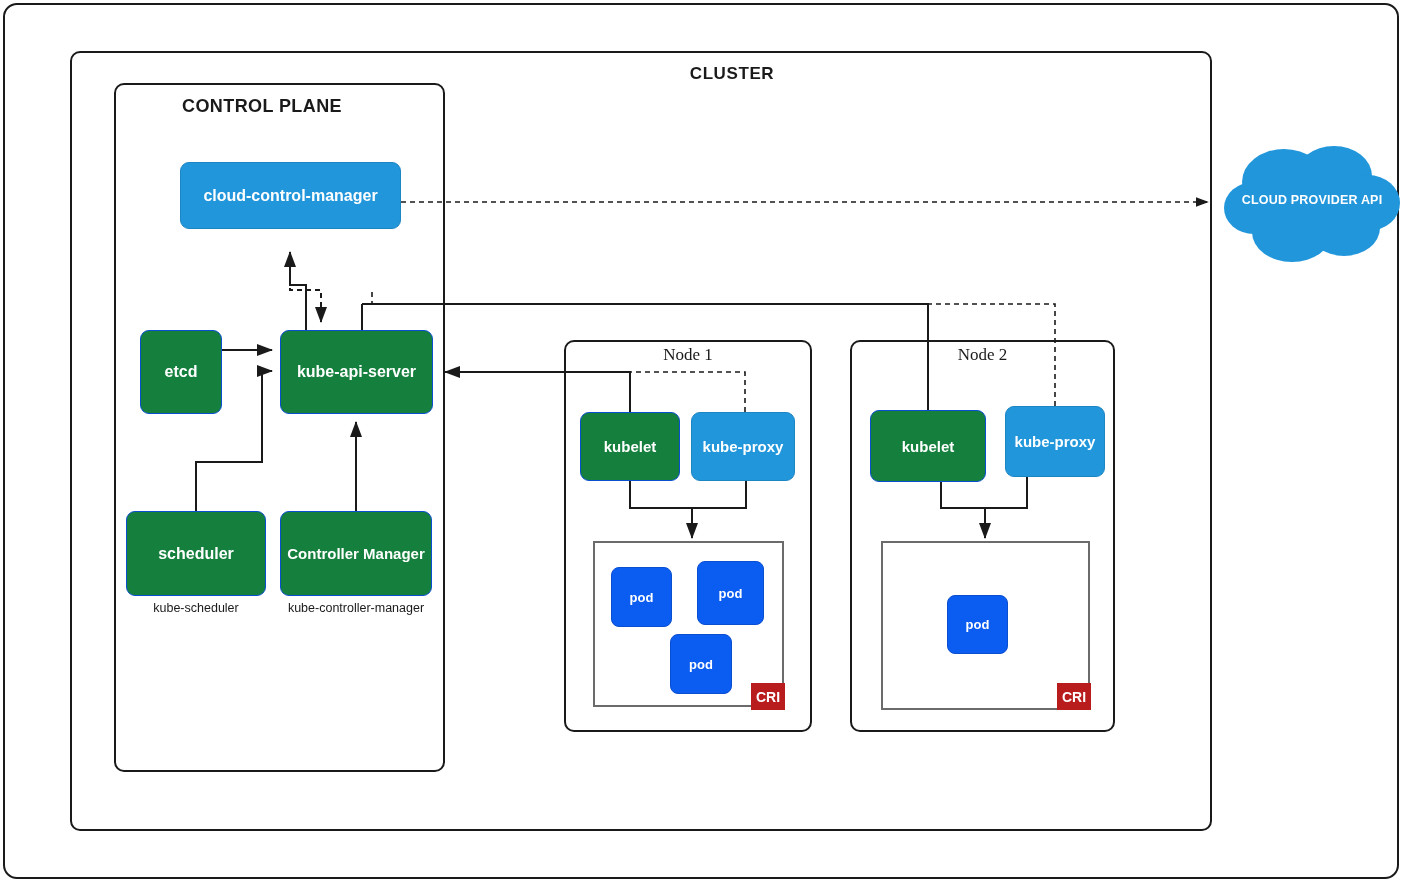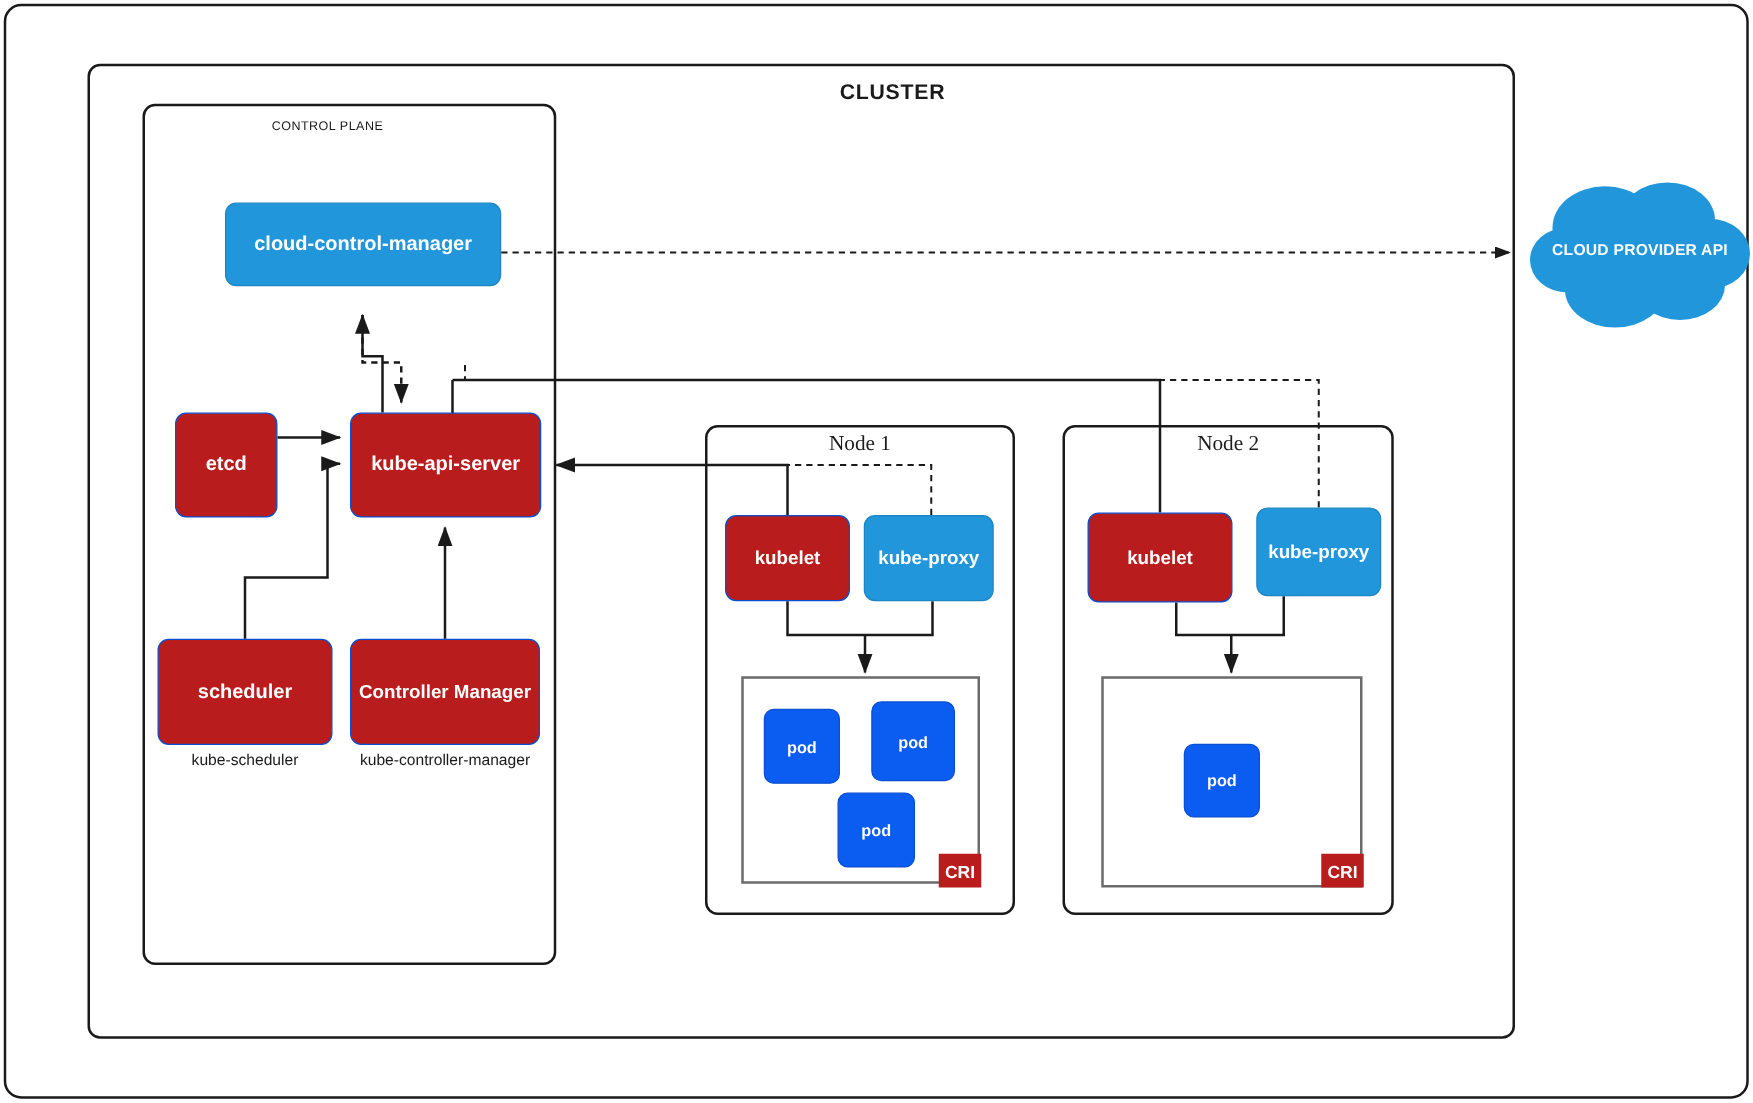--- a/index.html
+++ b/index.html
@@ -50,26 +50,26 @@
     border-radius: 10px;
   }
   
   .frame-title {
     position: absolute;
     text-align: center;
     color: #1a1a1a;
     white-space: nowrap;
   }
   #cluster-title {
-    left: 70px; top: 64px; width: 1288px;
+    left: 88px; top: 64px; width: 1288px;
     font-size: 17px; font-weight: bold; letter-spacing: 0.6px;
   }
   #control-plane-title {
     left: 114px; top: 96px; width: 296px;
-    font-size: 10px; font-weight: normal; letter-spacing: 0.4px;
+    font-size: 18px; font-weight: bold; letter-spacing: 0.4px;
   }
   #node1-title {
     left: 564px; top: 345px; width: 248px;
     font-size: 17px; font-family: "Liberation Serif", serif;
   }
   #node2-title {
     left: 850px; top: 345px; width: 265px;
     font-size: 17px; font-family: "Liberation Serif", serif;
   }
   
@@ -77,21 +77,21 @@
     position: absolute;
     display: flex;
     align-items: center;
     justify-content: center;
     color: #ffffff;
     font-weight: bold;
     text-align: center;
     border-radius: 9px;
     z-index: 5;
   }
-  .box.dark  { background: #b91c1c; border: 1px solid #0a4fd0; }
+  .box.dark  { background: #15803d; border: 1px solid #0a4fd0; }
   .box.light { background: #2196DB; border: 1px solid #1c85c4; }
 
   #cloud-control-manager { left: 180px; top: 162px; width: 221px; height: 67px; font-size: 16px; text-align: right; }
   #etcd                  { left: 140px; top: 330px; width: 82px;  height: 84px; font-size: 16px; }
   #kube-api-server       { left: 280px; top: 330px; width: 153px; height: 84px; font-size: 16px; }
   #scheduler             { left: 126px; top: 511px; width: 140px; height: 85px; font-size: 16px; }
   #controller-manager    { left: 280px; top: 511px; width: 152px; height: 85px; font-size: 15px; }
 
   #node1-kubelet     { left: 580px; top: 412px; width: 100px; height: 69px; font-size: 15px; }
   #node1-kube-proxy  { left: 691px; top: 412px; width: 104px; height: 69px; font-size: 15px; }

